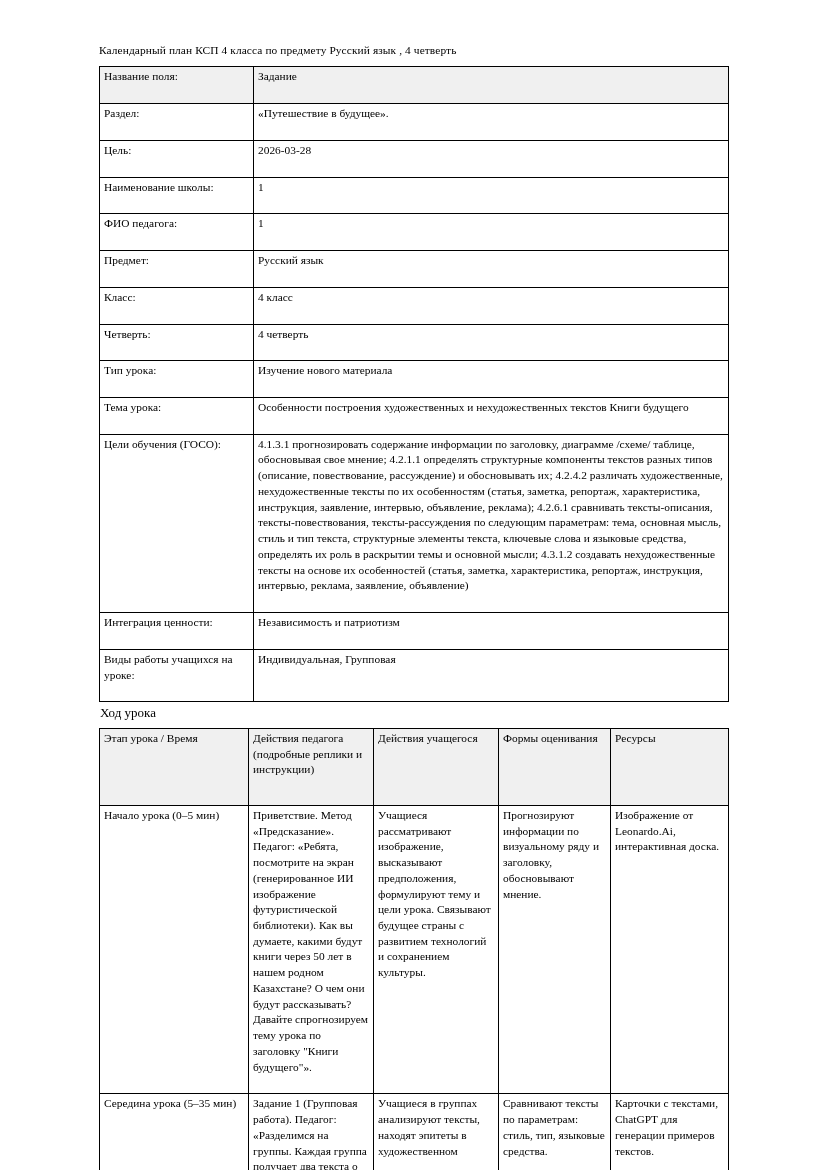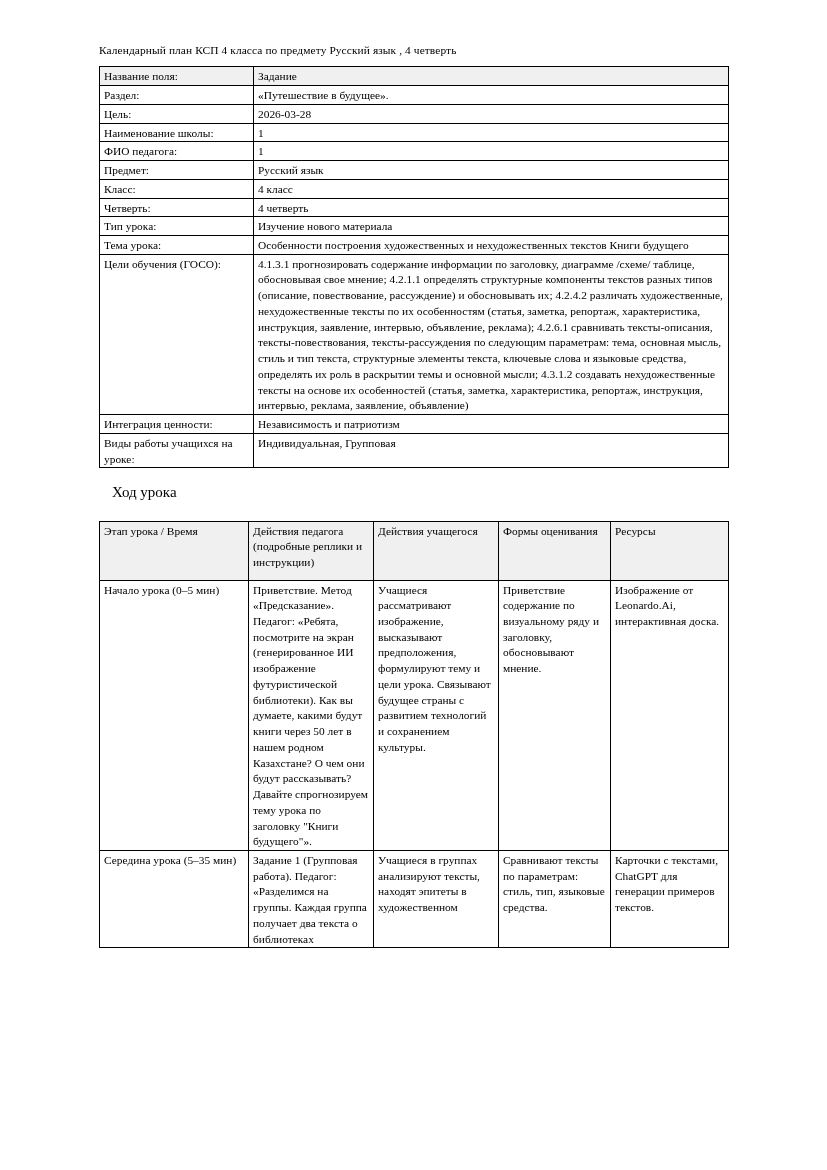--- a/index.html
+++ b/index.html
@@ -34,40 +34,40 @@
   table {
     border-collapse: collapse;
     width: 629px;
     table-layout: fixed;
     font-size: 11.4px;
     line-height: 1.38;
   }
   table td, table th {
     border: 1px solid #000000;
     vertical-align: top;
-    padding: 2px 4px 0 4px;
+    padding: 2px 4px 18px 4px;
     text-align: left;
     font-weight: normal;
     word-wrap: break-word;
     overflow-wrap: break-word;
     hyphens: none;
   }
   
   tr.head-row > td, tr.head-row > th {
     background: #f0f0f0;
   }
   
   .t-fields col.c-label { width: 154px; }
   .t-fields col.c-value { width: 475px; }
 
   
   .mid-label {
-    font-size: 15px;
+    font-size: 13px;
     line-height: 1.35;
-    margin: 12px;
+    margin: 0;
     padding: 2px 0 6px 1px;
   }
 
   
   .t-stages col.c1 { width: 149px; }
   .t-stages col.c2 { width: 125px; }
   .t-stages col.c3 { width: 125px; }
   .t-stages col.c4 { width: 112px; }
   .t-stages col.c5 { width: 118px; }
 
@@ -157,21 +157,21 @@
         <td>Этап урока / Время</td>
         <td>Действия педагога (подробные реплики и инструкции)</td>
         <td>Действия учащегося</td>
         <td>Формы оценивания</td>
         <td>Ресурсы</td>
       </tr>
       <tr>
         <td>Начало урока (0–5 мин)</td>
         <td>Приветствие. Метод «Предсказание». Педагог: «Ребята, посмотрите на экран (генерированное ИИ изображение футуристической библиотеки). Как вы думаете, какими будут книги через 50 лет в нашем родном Казахстане? О чем они будут рассказывать? Давайте спрогнозируем тему урока по заголовку "Книги будущего"».</td>
         <td>Учащиеся рассматривают изображение, высказывают предположения, формулируют тему и цели урока. Связывают будущее страны с развитием технологий и сохранением культуры.</td>
-        <td>Приветствие содержание по визуальному ряду и заголовку, обосновывают мнение.</td>
+        <td>Прогнозируют информации по визуальному ряду и заголовку, обосновывают мнение.</td>
         <td>Изображение от Leonardo.Ai, интерактивная доска.</td>
       </tr>
       <tr>
         <td>Середина урока (5–35 мин)</td>
         <td>Задание 1 (Групповая работа). Педагог: «Разделимся на группы. Каждая группа получает два текста о библиотеках</td>
         <td>Учащиеся в группах анализируют тексты, находят эпитеты в художественном</td>
         <td>Сравнивают тексты по параметрам: стиль, тип, языковые средства.</td>
         <td>Карточки с текстами, ChatGPT для генерации примеров текстов.</td>
       </tr>
     </tbody>

